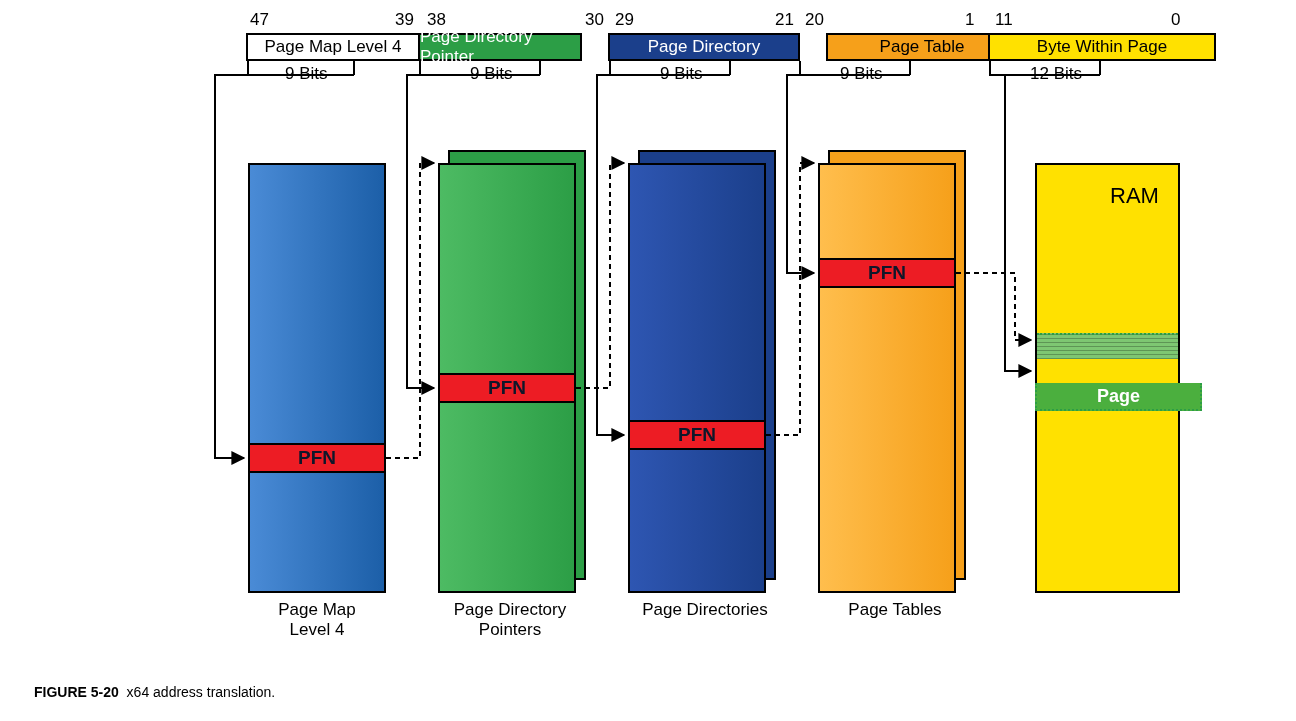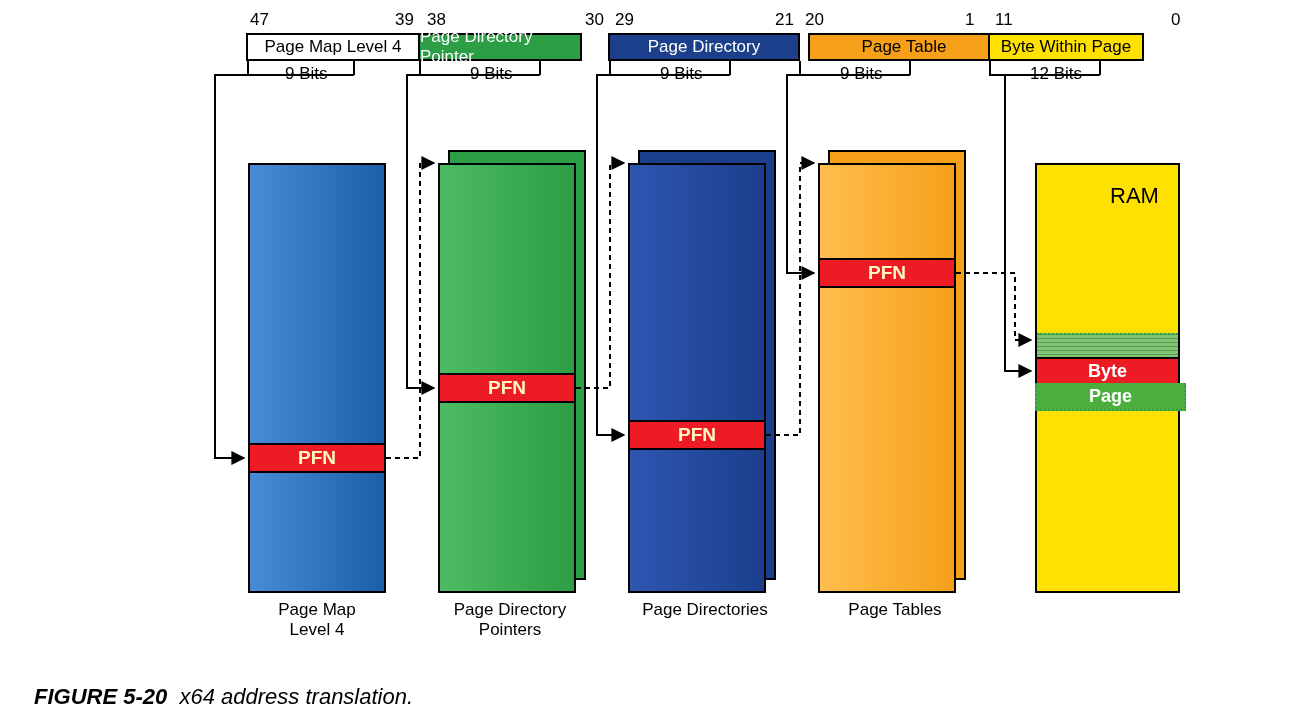--- a/index.html
+++ b/index.html
@@ -2,23 +2,23 @@
 <html><head>
 <meta charset="utf-8">
 <style>
   html,body{margin:0;padding:0;background:#fff;font-family:"Segoe UI",Arial,sans-serif;color:#000;}
   .stage{position:relative;width:1296px;height:721px;}
   .abs{position:absolute;}
   .bitlabel{font-size:17px;}
   .seg{height:28px;border:2px solid #000;box-sizing:border-box;display:flex;align-items:center;justify-content:center;font-size:17px;}
   .bitsbelow{font-size:17px;text-align:left;}
   .tablebox{position:absolute;border:2px solid #000;box-sizing:border-box;}
-  .pfn{position:absolute;background:#ED1C24;border:2px solid #000;box-sizing:border-box;display:flex;align-items:center;justify-content:center;color:#fef9c3;font-size:19px;font-weight:600;}
+  .pfn{position:absolute;background:#ED1C24;border:2px solid #000;box-sizing:border-box;display:flex;align-items:center;justify-content:center;color:#0f172a;font-size:19px;font-weight:600;}
   .caption{position:absolute;font-size:17px;text-align:center;}
-  .figcap{position:absolute;font-size:22px;font-style:italic;}
+  .figcap{position:absolute;font-size:14px;}
   .ramlbl{color:#000;font-size:22px;}
   svg{position:absolute;left:0;top:0;pointer-events:none;}
   .hatch{background-image:repeating-linear-gradient(0deg, rgba(0,0,0,0.25) 0, rgba(0,0,0,0.25) 1px, transparent 1px, transparent 4px);}
 </style>
 </head>
 <body>
 
 <div class="stage">
 
   <div class="abs bitlabel" style="left:250px;top:10px">47</div>
@@ -28,22 +28,22 @@
   <div class="abs bitlabel" style="left:615px;top:10px">29</div>
   <div class="abs bitlabel" style="left:775px;top:10px">21</div>
   <div class="abs bitlabel" style="left:805px;top:10px">20</div>
   <div class="abs bitlabel" style="left:965px;top:10px">1</div>
   <div class="abs bitlabel" style="left:995px;top:10px">11</div>
   <div class="abs bitlabel" style="left:1171px;top:10px">0</div>
 
   <div class="abs seg" style="left:246px;top:33px;width:174px;background:#fff;">Page Map Level 4</div>
   <div class="abs seg" style="left:418px;top:33px;width:164px;background:#2C9E46;color:#fff;">Page Directory Pointer</div>
   <div class="abs seg" style="left:608px;top:33px;width:192px;background:#1B3F8B;color:#fff;">Page Directory</div>
-  <div class="abs seg" style="left:808px;top:33px;width:192px;background:#F6A01A;color:#000;">Page Table</div>
-  <div class="abs seg" style="left:988px;top:33px;width:156px;background:#FFE100;color:#000;">Byte Within Page</div>
+  <div class="abs seg" style="left:826px;top:33px;width:192px;background:#F6A01A;color:#000;">Page Table</div>
+  <div class="abs seg" style="left:988px;top:33px;width:228px;background:#FFE100;color:#000;">Byte Within Page</div>
 
   <div class="abs bitsbelow" style="left:285px;top:64px;width:70px">9 Bits</div>
   <div class="abs bitsbelow" style="left:470px;top:64px;width:70px">9 Bits</div>
   <div class="abs bitsbelow" style="left:660px;top:64px;width:70px">9 Bits</div>
   <div class="abs bitsbelow" style="left:840px;top:64px;width:70px">9 Bits</div>
   <div class="abs bitsbelow" style="left:1030px;top:64px;width:70px">12 Bits</div>
 
   <div class="tablebox" style="left:248px;top:163px;width:138px;height:430px;background:linear-gradient(90deg,#4A8BD6 0%,#1C5FA8 100%);"></div>
   <div class="pfn" style="left:248px;top:443px;width:138px;height:30px;">PFN</div>
 
@@ -56,22 +56,21 @@
   <div class="pfn" style="left:628px;top:420px;width:138px;height:30px;">PFN</div>
 
   <div class="tablebox" style="left:828px;top:150px;width:138px;height:430px;background:#F6A01A;"></div>
   <div class="tablebox" style="left:818px;top:163px;width:138px;height:430px;background:linear-gradient(90deg,#FFBE4D 0%,#F6A01A 100%);"></div>
   <div class="pfn" style="left:818px;top:258px;width:138px;height:30px;">PFN</div>
 
   <div class="tablebox" style="left:1035px;top:163px;width:145px;height:430px;background:#FFE100;"></div>
   <div class="abs ramlbl" style="left:1110px;top:176px;margin-top:7px;">RAM</div>
 
   <div class="abs hatch" style="left:1037px;top:333px;width:141px;height:24px;background-color:#7EC772;border-top:2px dotted #2C9E46;"></div>
-  <div class="abs" style="left:1035px;top:357px;width:145px;height:28px;background:#ED1C24;border:2px solid #000;box-sizing:border-box;display:flex;align-items:center;justify-content:center;color:#fff;font-size:18px;font-weight:600;">Byte</div>
-  <div class="abs" style="left:1035px;top:383px;width:151px;height:28px;background:#4BAF3E;border:2px dotted #2C9E46;border-top:none;box-sizing:border-box;display:flex;align-items:center;justify-content:center;color:#fff;font-size:18px;font-weight:600;text-align:right;">Page</div>
+  <div class="abs" style="left:1035px;top:383px;width:167px;height:28px;background:#4BAF3E;border:2px dotted #2C9E46;border-top:none;box-sizing:border-box;display:flex;align-items:center;justify-content:center;color:#fff;font-size:18px;font-weight:600;text-align:right;">Page</div>
 
   <div class="caption" style="left:248px;top:600px;width:138px;white-space:pre-line"><span>Page Map
 Level 4</span></div>
   <div class="caption" style="left:430px;top:600px;width:160px;white-space:pre-line"><span>Page Directory
 Pointers</span></div>
   <div class="caption" style="left:625px;top:600px;width:160px">Page Directories</div>
   <div class="caption" style="left:820px;top:600px;width:150px">Page Tables</div>
 
   <div class="figcap" style="left:34px;top:684px;">
     <b>FIGURE 5-20</b>&nbsp;&nbsp;<span>x64 address translation.</span>

